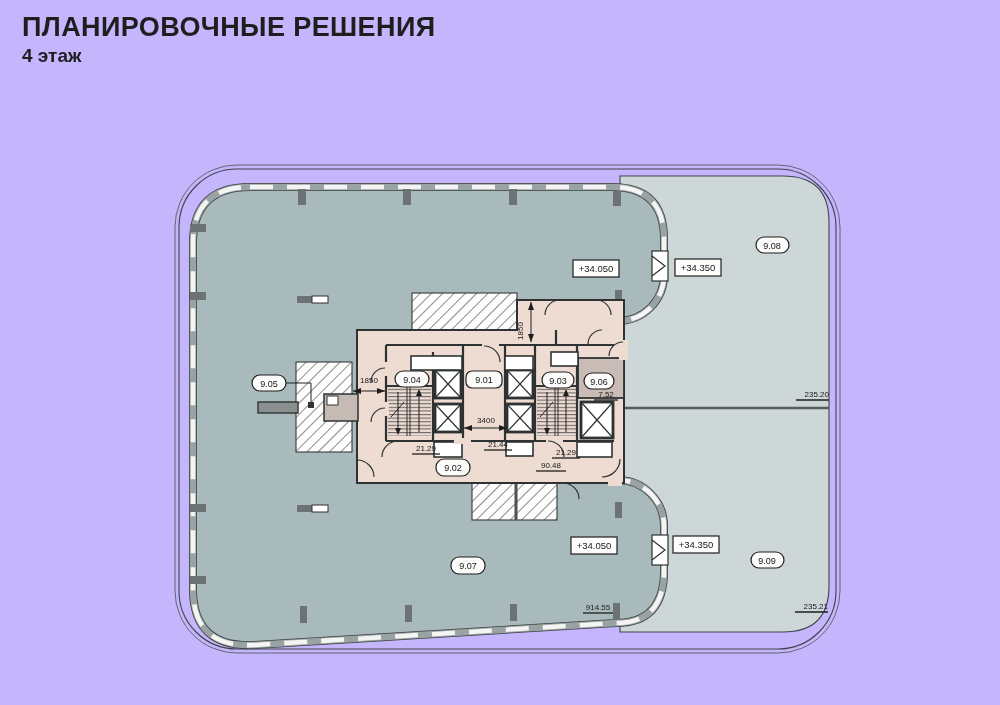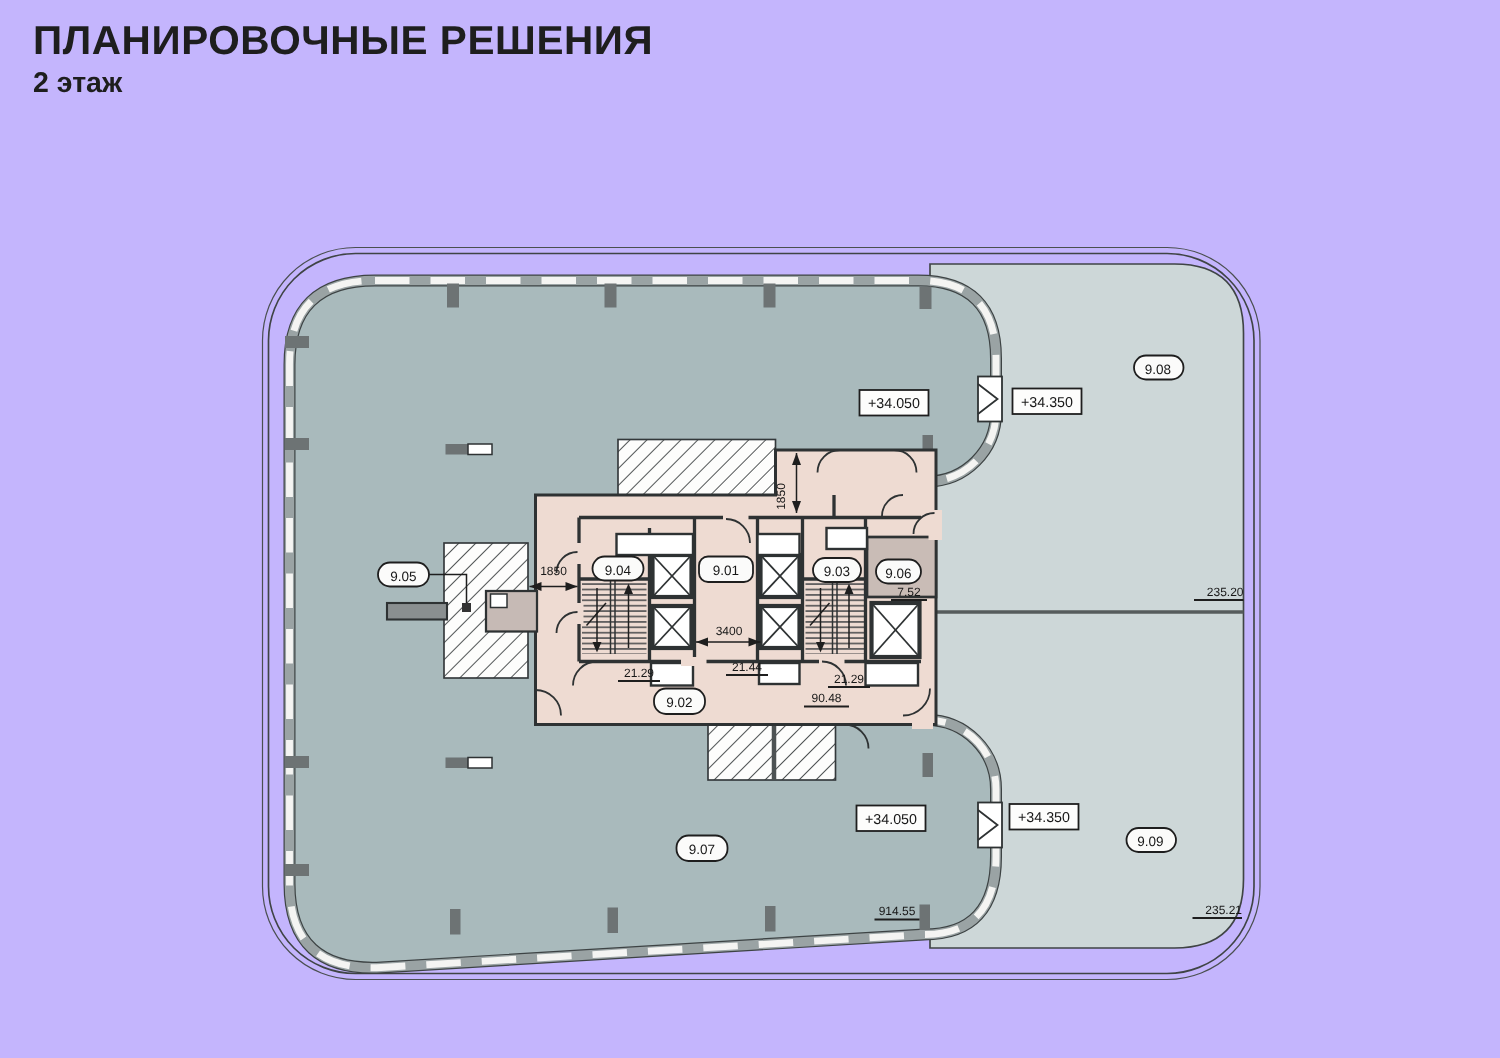--- a/index.html
+++ b/index.html
@@ -14,21 +14,21 @@
   .elev{font-size:9.5px;}
   .dim{font-size:8px;}
 </style>
 </head>
 <body>
 
 <div class="canvas">
 
   <div class="hdr">
     <div class="title">ПЛАНИРОВОЧНЫЕ РЕШЕНИЯ</div>
-    <div class="sub">2 этаж</div>
+    <div class="sub">4 этаж</div>
   </div>
 
   <svg width="1000" height="705" viewBox="0 0 1000 705">
     <defs>
       <pattern id="hatch" width="8" height="8" patternUnits="userSpaceOnUse" patternTransform="rotate(45)">
         <rect width="8" height="8" fill="#fdfdfc"></rect>
         <line x1="0" y1="0" x2="0" y2="8" stroke="#3d4243" stroke-width="1.2"></line>
       </pattern>
       <pattern id="treads" width="60" height="3.6" patternUnits="userSpaceOnUse">
         <rect width="60" height="3.6" fill="none"></rect>

